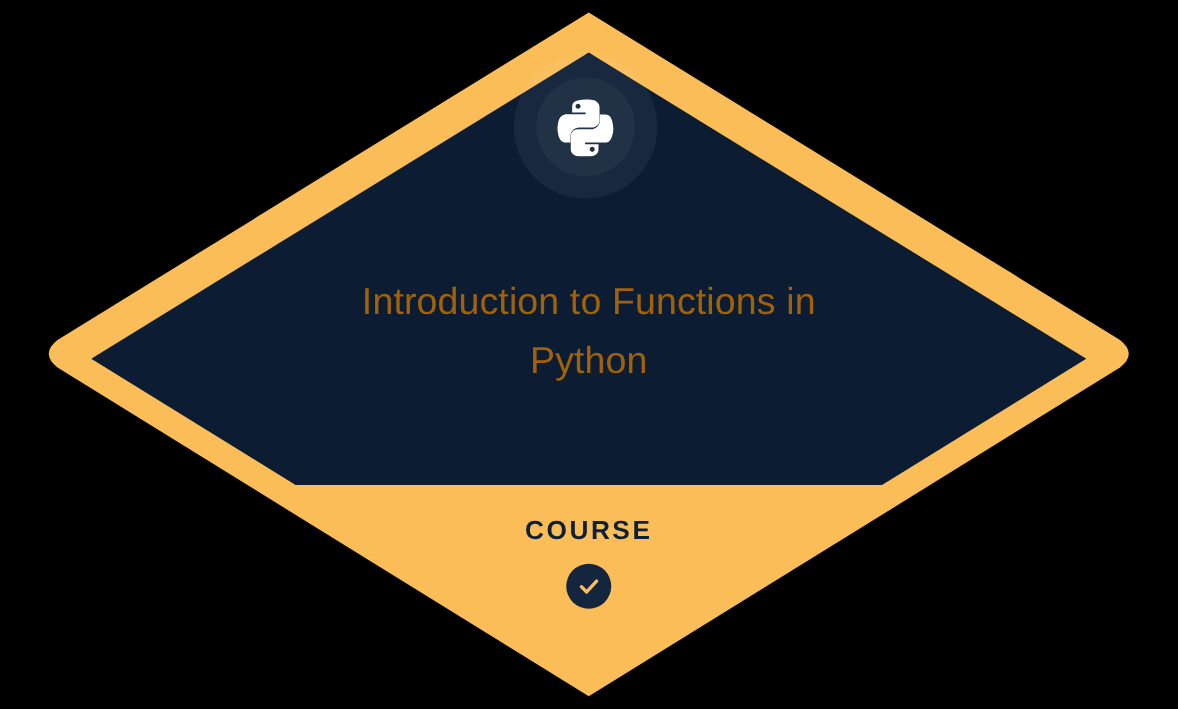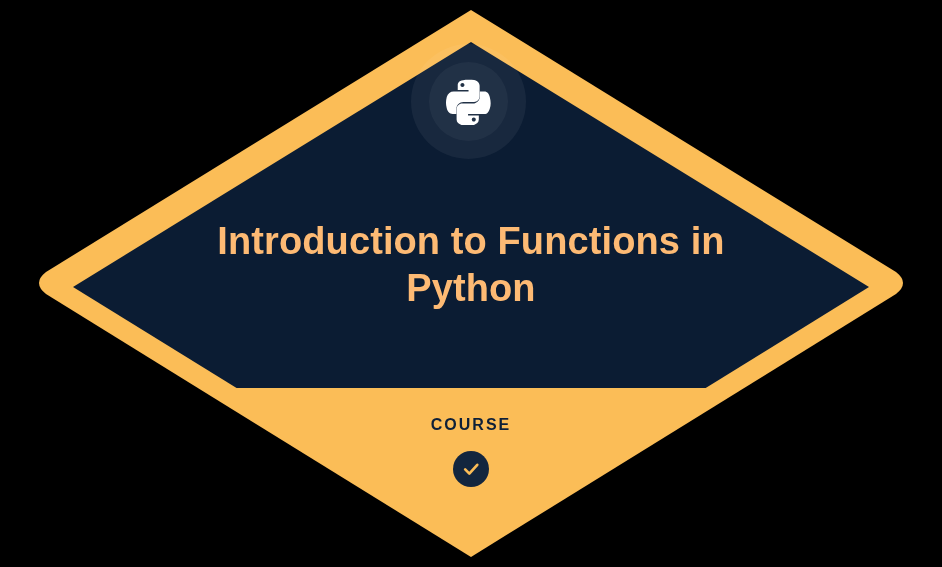--- a/index.html
+++ b/index.html
@@ -68,39 +68,39 @@
   }
   #python-logo-icon { width: 47px; height: 47px; display: block; }
 
   
   #course-title {
     position: absolute;
     left: 131px;
     top: 218px;
     width: 680px;
     text-align: center;
-    color: #fdba74;
-    font-size: 38px;
+    color: #a16207;
+    font-size: 30px;
     line-height: 47px;
-    font-weight: 700;
+    font-weight: 400;
     letter-spacing: 0.1px;
     white-space: pre-line;
   }
 
   
   #completion-block {
     position: absolute;
     left: 221px;
     top: 407px;
     width: 500px;
     text-align: center;
   }
   .completion-line {
     color: #0E2038;
-    font-size: 16px;
+    font-size: 21px;
     line-height: 35px;
     font-weight: 700;
     letter-spacing: 2.0px;
     text-transform: uppercase;
   }
   #check-badge {
     margin: 9px auto 0 auto;
     width: 36px;
     height: 36px;
     border-radius: 50%;

